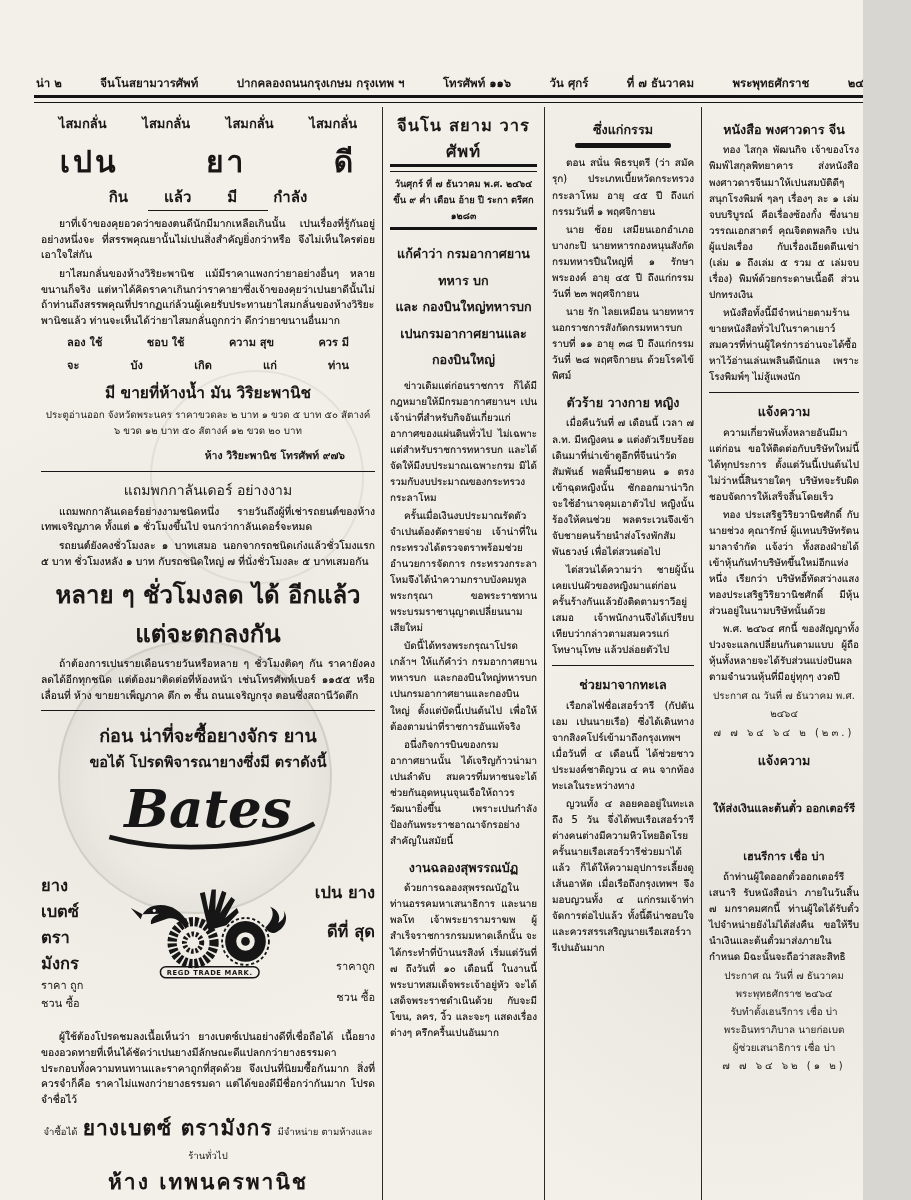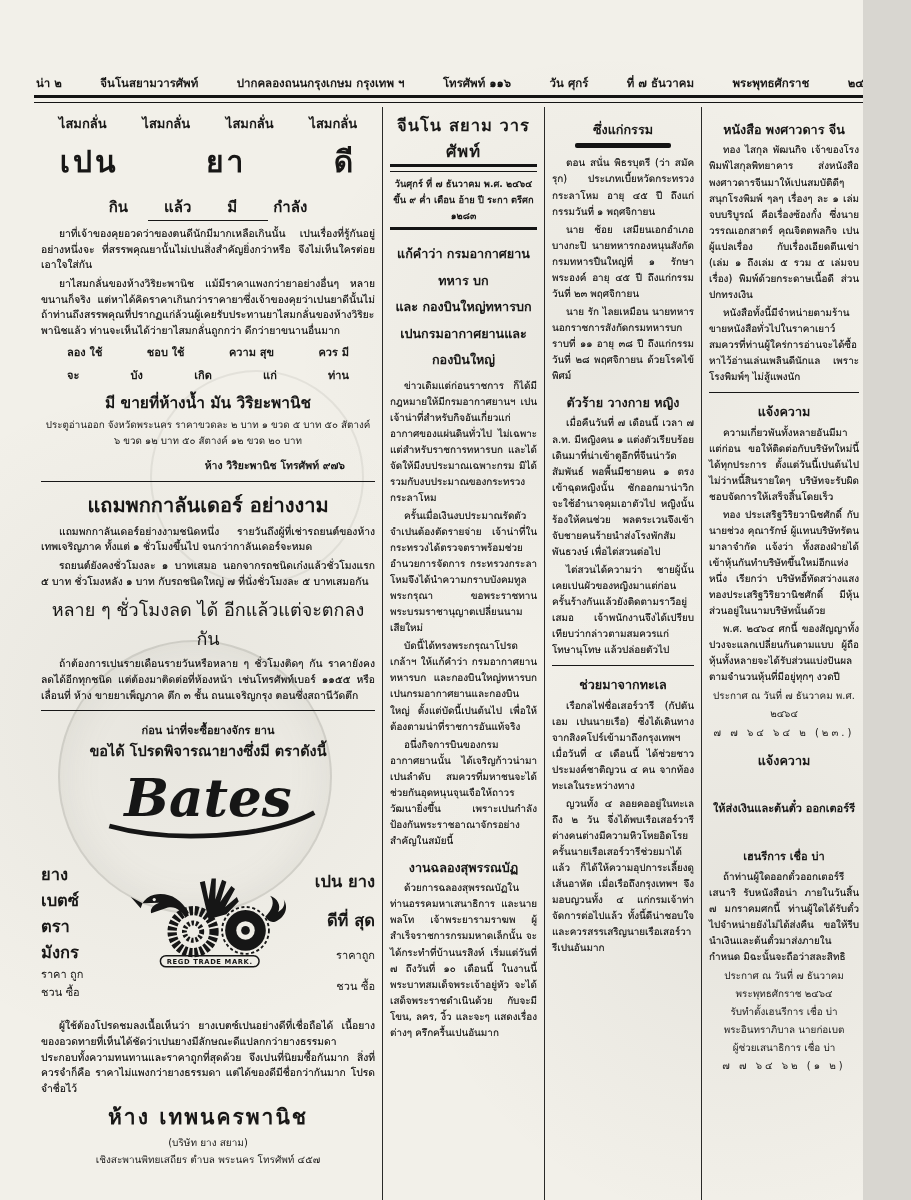--- a/index.html
+++ b/index.html
@@ -18,28 +18,28 @@
   
   .cols{display:grid;grid-template-columns:348px 162px 157px 165px;height:1098px;}
   .col{padding:4px 7px 0 7px;overflow:hidden;}
   .col + .col{border-left:1px solid #2a2a28;}
   .p{font-size:10.3px;line-height:1.52;text-align:justify;text-indent:18px;margin:3px 0;text-shadow:0 0 .4px rgba(20,20,20,.55);}
   .rule{border:none;border-top:1.5px solid #171717;margin:7px 0;}
   .rule.tiny{width:120px;margin:1px auto 5px;}
   
   .c1-brands{display:flex;justify-content:space-around;font-weight:bold;font-size:13px;margin-top:2px;}
   .c1-headline{text-align:center;font-weight:bold;font-size:30px;letter-spacing:3px;word-spacing:74px;margin:4px 0 0;}
-  .c1-sub{display:flex;justify-content:center;gap:36px;font-weight:bold;font-size:15px;margin-top:10px;}
+  .c1-sub{display:flex;justify-content:center;gap:36px;font-weight:bold;font-size:15px;margin-top:0;}
   .c1-words{display:flex;justify-content:space-between;padding:0 26px;font-weight:bold;font-size:11px;margin-top:5px;}
   .c1-seller{text-align:center;font-weight:bold;font-size:15.5px;margin:6px 0 2px;}
   .c1-small{text-align:center;font-size:9.8px;line-height:1.6;}
   .c1-shopline{text-align:right;font-size:10.5px;font-weight:bold;padding-right:30px;margin:8px 0 4px;}
-  .ad2-h{font-weight:bold;font-size:20px;text-align:center;margin:4px 0 2px;}
-  .ad3-h{font-weight:normal;font-size:18px;text-align:center;margin:6px 0 2px;}
-  .bates-l1{text-align:center;font-weight:bold;font-size:11px;margin-top:10px;}
+  .ad2-h{font-weight:normal;font-size:14px;text-align:center;margin:4px 0 2px;}
+  .ad3-h{font-weight:bold;font-size:24px;text-align:center;margin:6px 0 2px;}
+  .bates-l1{text-align:center;font-weight:bold;font-size:18px;margin-top:10px;}
   .bates-l2{text-align:center;font-weight:bold;font-size:14.5px;margin-bottom:7px;}
   .logo-row{display:flex;align-items:stretch;justify-content:space-between;gap:12px;}
   .logo-side{display:flex;flex-direction:column;justify-content:space-around;width:74px;padding:14px 0;}
   .logo-side.right{text-align:right;}
   .lbl-big{font-weight:bold;font-size:16.5px;}
   .lbl-sm{font-size:11px;}
   .logo-mid{flex:1;text-align:center;}
   .bates-big{text-align:center;margin:2px 0;}
   .bates-big .pre,.bates-big .post{font-size:9.5px;}
   .bates-big .big{font-weight:bold;font-size:21px;letter-spacing:1px;}
@@ -167,20 +167,25 @@
           </div>
           <div class="logo-side right">
             <span class="lbl-big">เปน ยาง</span>
             <span class="lbl-big">ดีที่ สุด</span>
             <span class="lbl-sm">ราคาถูก</span>
             <span class="lbl-sm">ชวน ซื้อ</span>
           </div>
         </div>
 
         <p class="p">ผู้ใช้ต้องโปรดชมลงเนื้อเห็นว่า ยางเบตซ์เปนอย่างดีที่เชื่อถือได้ เนื้อยางของอวดทายที่เห็นได้ชัดว่าเปนยางมีลักษณะดีแปลกกว่ายางธรรมดา ประกอบทั้งความทนทานและราคาถูกที่สุดด้วย จึงเปนที่นิยมซื้อกันมาก สิ่งที่ควรจำก็คือ ราคาไม่แพงกว่ายางธรรมดา แต่ได้ของดีมีชื่อกว่ากันมาก โปรดจำชื่อไว้</p>
+        <div class="bates-big">
+          <span class="pre">จำซื้อได้</span>
+          <span class="big">ยางเบตซ์  ตรามังกร</span>
+          <span class="post">มีจำหน่าย ตามห้างและร้านทั่วไป</span>
+        </div>
         <div class="shop-name">ห้าง เทพนครพานิช</div>
         <div class="shop-note">(บริษัท ยาง สยาม)</div>
         <div class="shop-addr">เชิงสะพานพิทยเสถียร    ตำบล พระนคร    โทรศัพท์ ๔๕๗</div>
 
       </div>
 
       <div class="col">
         <div class="mast">
           <div class="mast-title">จีนโน สยาม วารศัพท์</div>
           <div class="rule-double"></div>
@@ -206,21 +211,21 @@
         <div class="black-bar"></div>
         <p class="np">ตอน สนั่น พิธรบุตรี (ว่า สมัครุก) ประเภทเบี้ยหวัดกระทรวงกระลาโหม อายุ ๔๕ ปี ถึงแก่กรรมวันที่ ๑ พฤศจิกายน</p>
         <p class="np">นาย ช้อย เสมียนเอกอำเภอบางกะปิ นายทหารกองหนุนสังกัดกรมทหารปืนใหญ่ที่ ๑ รักษาพระองค์ อายุ ๔๕ ปี ถึงแก่กรรมวันที่ ๒๓ พฤศจิกายน</p>
         <p class="np">นาย รัก ไลยเหมือน นายทหารนอกราชการสังกัดกรมทหารบกราบที่ ๑๑ อายุ ๓๘ ปี ถึงแก่กรรมวันที่ ๒๘ พฤศจิกายน ด้วยโรคไข้พิศม์</p>
         <div class="news-h tight">ตัวร้าย วางกาย หญิง</div>
         <p class="np">เมื่อคืนวันที่ ๗ เดือนนี้ เวลา ๗ ล.ท. มีหญิงคน ๑ แต่งตัวเรียบร้อย เดินมาที่น่าเข้าตูอึกที่จีนน่าวัดสัมพันธ์ พอพื้นมีชายคน ๑ ตรงเข้าฉุดหญิงนั้น ชักออกมาน่าวิก จะใช้อำนาจคุมเอาตัวไป หญิงนั้นร้องให้คนช่วย พลตระเวนจึงเข้าจับชายคนร้ายนำส่งโรงพักสัมพันธวงษ์ เพื่อไต่สวนต่อไป</p>
         <p class="np">ไต่สวนได้ความว่า ชายผู้นั้นเคยเปนผัวของหญิงมาแต่ก่อน ครั้นร้างกันแล้วยังติดตามราวีอยู่เสมอ เจ้าพนักงานจึงได้เปรียบเทียบว่ากล่าวตามสมควรแก่โทษานุโทษ แล้วปล่อยตัวไป</p>
         <hr class="rule">
         <div class="news-h tight">ช่วยมาจากทะเล</div>
         <p class="np">เรือกลไฟชื่อเสอร์วารี (กัปตันเอม เปนนายเรือ) ซึ่งได้เดินทางจากสิงคโปร์เข้ามาถึงกรุงเทพฯ เมื่อวันที่ ๔ เดือนนี้ ได้ช่วยชาวประมงค์ชาติญวน ๔ คน จากท้องทะเลในระหว่างทาง</p>
-        <p class="np">ญวนทั้ง ๔ ลอยคออยู่ในทะเลถึง ๒ วัน จึ่งได้พบเรือเสอร์วารี ต่างคนต่างมีความหิวโหยอิดโรย ครั้นนายเรือเสอร์วารีช่วยมาได้แล้ว ก็ได้ให้ความอุปการะเลี้ยงดูเส้นอาหัต เมื่อเรือถึงกรุงเทพฯ จึงมอบญวนทั้ง ๔ แก่กรมเจ้าท่าจัดการต่อไปแล้ว ทั้งนี้ดีน่าชอบใจและควรสรรเสริญนายเรือเสอร์วารีเปนอันมาก</p>
+        <p class="np">ญวนทั้ง ๔ ลอยคออยู่ในทะเลถึง 5 วัน จึ่งได้พบเรือเสอร์วารี ต่างคนต่างมีความหิวโหยอิดโรย ครั้นนายเรือเสอร์วารีช่วยมาได้แล้ว ก็ได้ให้ความอุปการะเลี้ยงดูเส้นอาหัต เมื่อเรือถึงกรุงเทพฯ จึงมอบญวนทั้ง ๔ แก่กรมเจ้าท่าจัดการต่อไปแล้ว ทั้งนี้ดีน่าชอบใจและควรสรรเสริญนายเรือเสอร์วารีเปนอันมาก</p>
       </div>
 
       <div class="col">
         <div class="news-h tight">หนังสือ พงศาวดาร จีน</div>
         <p class="np">ทอง ไสกุล พัฒนกิจ เจ้าของโรงพิมพ์ไสกุลพิทยาคาร ส่งหนังสือพงศาวดารจีนมาให้เปนสมบัติดีๆ สนุกโรงพิมพ์ ๆลๆ เรื่องๆ ละ ๑ เล่ม จบบริบูรณ์ คือเรื่องซ้องกั๋ง ซึ่งนายวรรณเอกสาตร์ คุณจิตตพลกิจ เปนผู้แปลเรื่อง กับเรื่องเอียดตีนเข่า (เล่ม ๑ ถึงเล่ม ๕ รวม ๕ เล่มจบเรื่อง) พิมพ์ด้วยกระดาษเนื้อดี ส่วนปกทรงเงิน</p>
         <p class="np">หนังสือทั้งนี้มีจำหน่ายตามร้านขายหนังสือทั่วไปในราคาเยาว์ สมควรที่ท่านผู้ใคร่การอ่านจะได้ซื้อหาไว้อ่านเล่นเพลินดีนักแล เพราะโรงพิมพ์ๆ ไม่สู้แพงนัก</p>
         <hr class="rule">
         <div class="news-h tight">แจ้งความ</div>
         <p class="np">ความเกี่ยวพันทั้งหลายอันมีมาแต่ก่อน ขอให้ติดต่อกับบริษัทใหม่นี้ได้ทุกประการ ตั้งแต่วันนี้เปนต้นไป ไม่ว่าหนี้สินรายใดๆ บริษัทจะรับผิดชอบจัดการให้เสร็จสิ้นโดยเร็ว</p>
         <p class="np">ทอง ประเสริฐวิริยวานิชศักดิ์ กับนายช่วง คุณารักษ์ ผู้แทนบริษัทรัตนมาลาจำกัด แจ้งว่า ทั้งสองฝ่ายได้เข้าหุ้นกันทำบริษัทขึ้นใหม่อีกแห่งหนึ่ง เรียกว่า บริษัทอี้ทัดสว่างแสง ทองประเสริฐวิริยวานิชศักดิ์ มีหุ้นส่วนอยู่ในนามบริษัทนั้นด้วย</p>

